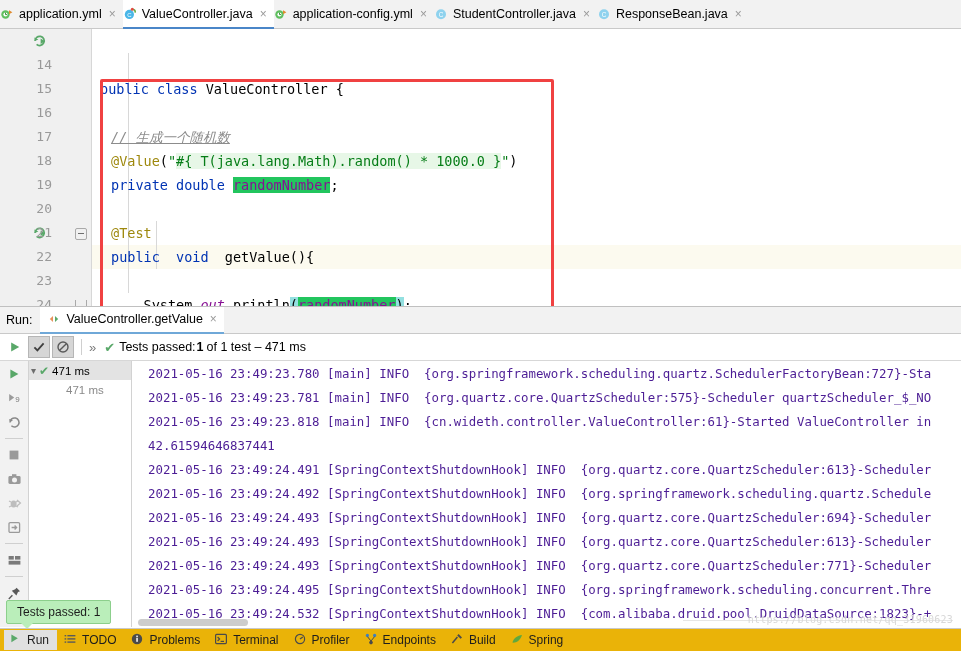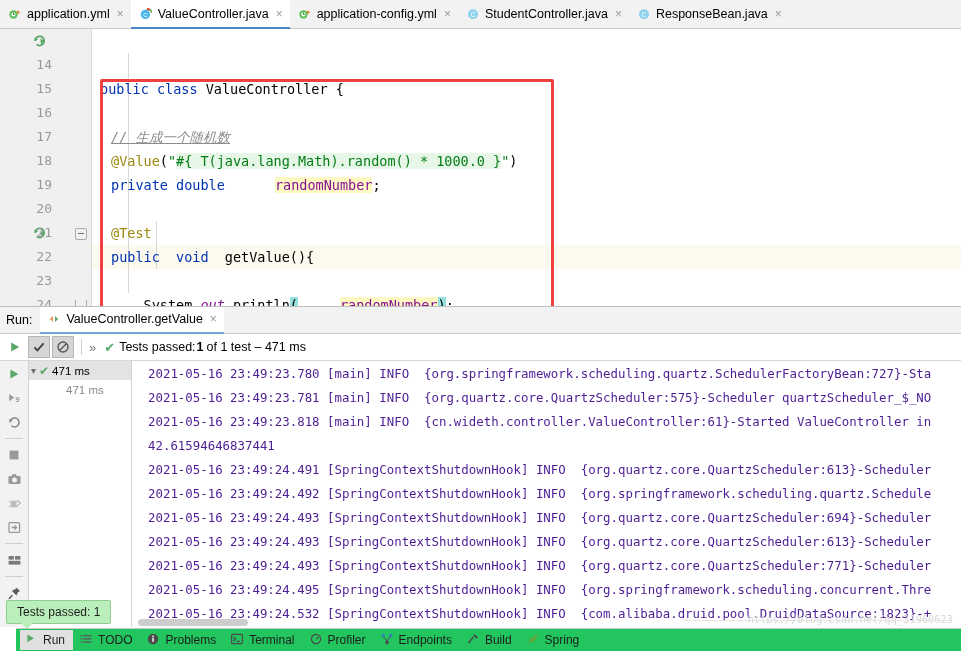--- a/index.html
+++ b/index.html
@@ -16,21 +16,21 @@
   
   .tabbar {
     display: flex; align-items: stretch;
     height: 28px;
     background: #f2f2f2;
     border-bottom: 1px solid #c9c9c9;
     font-size: 12.5px;
   }
   .tab {
     display: flex; align-items: center;
-    padding: 0 7px 0 8px;
+    padding: 0 7px 0 0;
     gap: 5px;
     background: #f2f2f2;
     white-space: nowrap;
     position: relative;
     color: #000;
   }
   .tab.active { background: #ffffff; }
   .tab.active::after {
     content: ""; position: absolute; left: 0; right: 0; bottom: -1px;
     height: 2px; background: #4a86c8;
@@ -75,21 +75,21 @@
   }
   .ctext { position: absolute; left: 100px; }
   .hl-line-bg {
     position: absolute; left: 92px; right: 0; height: 24px; background: #fcfaef;
   }
   .kw { color: #0033b3; }
   .ann { color: #9e880d; }
   .cmt { color: #8c8c8c; font-style: italic; text-decoration: underline; }
   .str { color: #067d17; background: #e7f7e7; }
   .strq { color: #067d17; }
-  .fld { color: #871094; background: #fef9c3; margin-left: 42px; }
+  .fld { color: #871094; background: #22c55e; }
   .stat { color: #871094; font-style: italic; }
   .brk { background: #93e0e0; }
   .plain { color: #000000; }
   .indent-guide {
     position: absolute; width: 1px; background: #d8d8d8;
   }
 
   
   .redbox {
     position: absolute;
@@ -189,22 +189,22 @@
   }
   .tooltip::after {
     content: ""; position: absolute; left: 14px; bottom: -6px;
     border-left: 6px solid transparent;
     border-right: 6px solid transparent;
     border-top: 6px solid #baeeba;
   }
 
   
   .statusbar {
-    position: absolute; left: 16px; right: 0; bottom: 0; height: 22px;
-    background: #22c55e;
+    position: absolute; left: 0; right: 0; bottom: 0; height: 22px;
+    background: #eab308;
     border-top: 1px solid #c9c9c9;
     display: flex; align-items: center;
     font-size: 12px;
     padding-left: 4px;
     gap: 2px;
   }
   .sb-item {
     display: flex; align-items: center; gap: 4px;
     padding: 0 8px 0 5px; height: 20px; color: #1d1d1d;
   }

